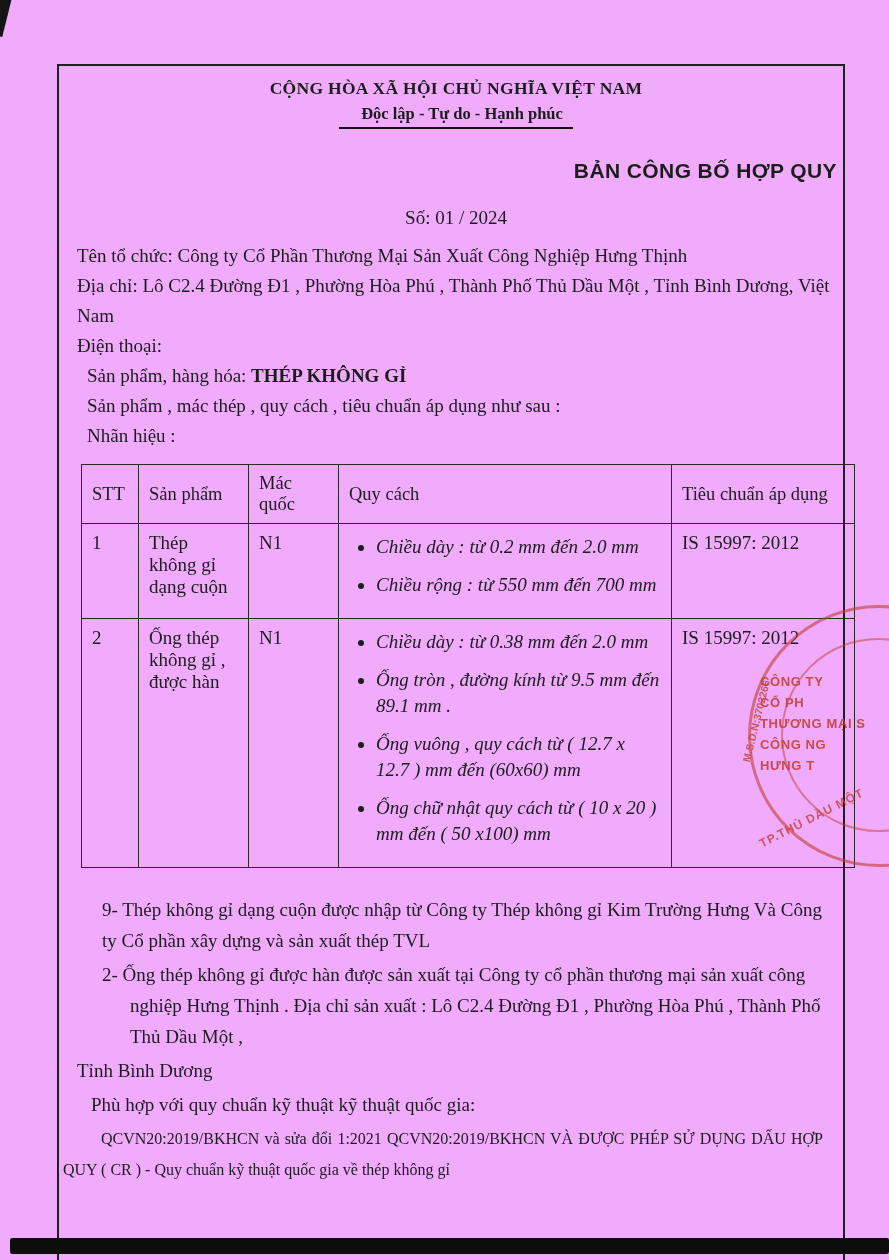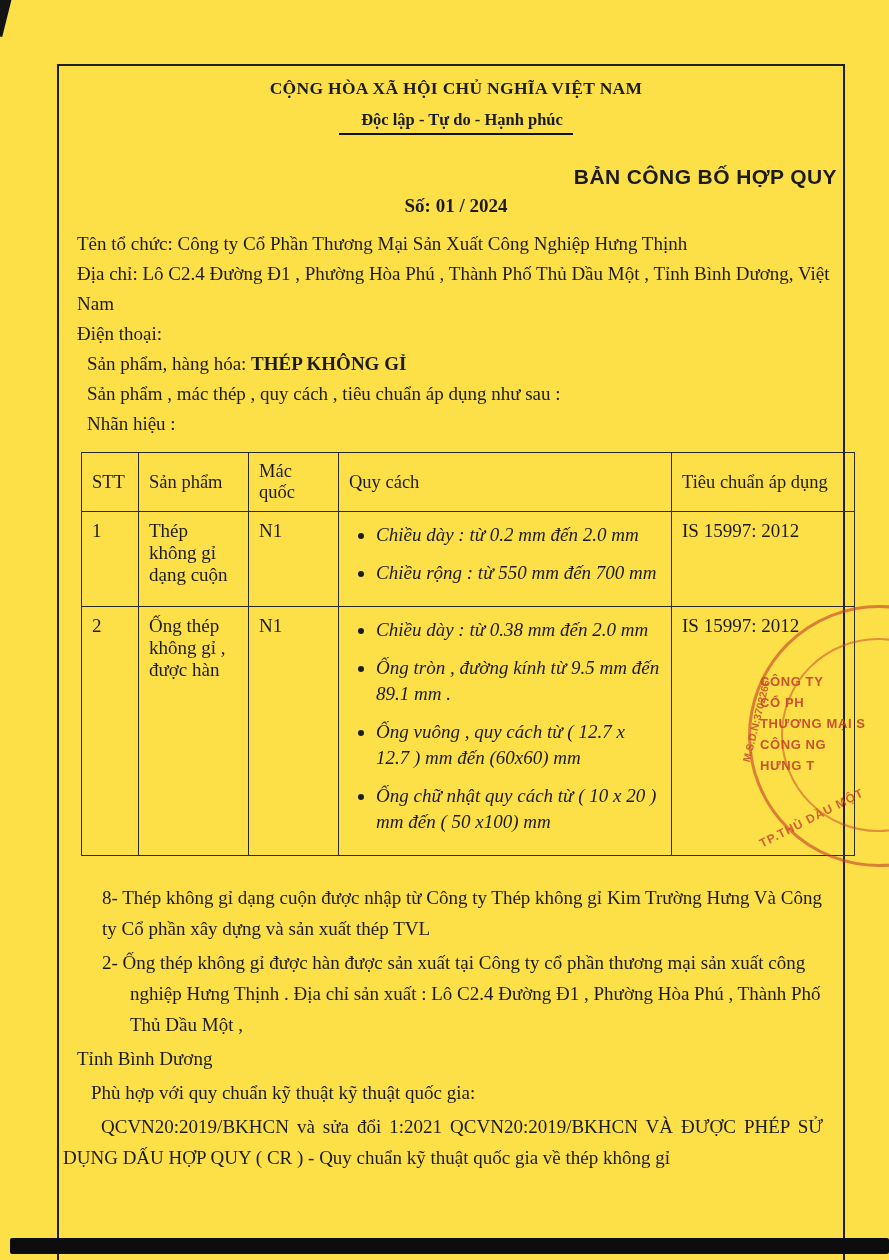--- a/index.html
+++ b/index.html
@@ -1,20 +1,20 @@
 <!DOCTYPE html>
 <html><head>
 <meta charset="utf-8">
 <style>
   html,body { margin:0; padding:0; }
   body { background:#e8e8e4; }
   .page {
     position:relative;
     width:889px; height:1260px;
-    background:#fde047;
+    background:#f0abfc;
     overflow:hidden;
     font-family:"Liberation Serif","DejaVu Serif",serif;
     color:#1c1c1c;
   }
   .corner-mark {
     position:absolute; left:-6px; top:-10px;
     width:14px; height:46px; background:#141414;
     transform:rotate(14deg);
   }
   .scan-bar {
@@ -23,31 +23,31 @@
   }
   .frame {
     position:absolute; left:57px; top:64px;
     width:788px; height:1300px;
     border:2px solid #1f1f1f;
     box-sizing:border-box;
   }
   .content { padding:8px 6px 0 16px; }
 
   .nat-line1 { text-align:center; font-weight:bold; font-size:17.5px; margin-top:4px; letter-spacing:.3px; }
-  .nat-line2-wrap { text-align:center; margin-top:11px; }
+  .nat-line2-wrap { text-align:center; margin-top:5px; }
   .nat-line2 {
     display:inline-block; font-weight:bold; font-size:16.5px;
     border-bottom:2px solid #111; padding:0 10px 3px 22px;
   }
   .doc-title {
     text-align:right; margin-top:30px;
     font-family:"Liberation Sans","DejaVu Sans",sans-serif;
     font-weight:bold; font-size:21px; letter-spacing:.4px;
   }
-  .doc-number { text-align:center; margin-top:6px; font-size:19px;font-weight:bold; }
+  .doc-number { text-align:center; margin-top:24px; font-size:19px; }
 
   .para { font-size:19px; line-height:30px; margin:0 4px 0 2px; }
   .p-org { margin-top:12px; }
   .p-indent { margin-left:12px; }
   .bold { font-weight:bold; }
 
   table.main {
     border-collapse:collapse; table-layout:fixed;
     width:773px; margin:13px 0 0 6px;
     font-size:19px;
@@ -66,21 +66,21 @@
   tr.row-2 td { height:222px; }
   ul.quycach { margin:2px 0 0 0; padding-left:27px;font-style:italic; }
   ul.quycach li { margin:0 0 12px 0; line-height:26px; }
 
   .note1 { margin:26px 10px 0 27px; line-height:31px; }
   .note2 { margin:3px 10px 0 27px; line-height:31px; padding-left:28px; text-indent:-28px; }
   .province { margin-top:3px; line-height:31px; }
   .conform { margin-top:3px; margin-left:16px; line-height:31px; }
   .finalpara {
     margin:3px 14px 0 -12px; line-height:31px;
-    text-align:justify; text-indent:38px; font-size:19px;
+    text-align:justify; text-indent:38px; font-size:16px;
   }
 
   
   .stamp {
     position:absolute; left:740px; top:615px;
     width:200px; height:250px;
     color:#c33c2c; z-index:5; opacity:.9;
     font-family:"Liberation Sans","DejaVu Sans",sans-serif;
     pointer-events:none;
   }
@@ -175,21 +175,21 @@
                   <li>Ống tròn , đường kính từ 9.5 mm đến 89.1 mm .</li>
                   <li>Ống vuông , quy cách từ ( 12.7 x 12.7 ) mm đến (60x60) mm</li>
                   <li>Ống chữ nhật quy cách từ ( 10 x 20 ) mm đến ( 50 x100) mm</li>
                 </ul>
           </td>
           <td>IS 15997: 2012</td>
         </tr>
       </tbody>
         </table>
 
-      <div class="para note1">8-  Thép không gỉ dạng cuộn được nhập từ Công ty Thép không gỉ Kim Trường Hưng Và Công ty Cổ phần xây dựng và sản xuất thép TVL</div>
+      <div class="para note1">9-  Thép không gỉ dạng cuộn được nhập từ Công ty Thép không gỉ Kim Trường Hưng Và Công ty Cổ phần xây dựng và sản xuất thép TVL</div>
       <div class="para note2">2-  Ống thép không gỉ được hàn được sản xuất tại Công ty cổ phần thương mại sản xuất công nghiệp Hưng Thịnh . Địa chỉ sản xuất : Lô C2.4 Đường Đ1 , Phường Hòa Phú , Thành Phố Thủ Dầu Một ,</div>
       <div class="para province">Tỉnh Bình Dương</div>
       <div class="para conform">Phù hợp với quy chuẩn kỹ thuật kỹ thuật quốc gia:</div>
       <div class="finalpara">QCVN20:2019/BKHCN và sửa đổi 1:2021 QCVN20:2019/BKHCN VÀ ĐƯỢC PHÉP SỬ DỤNG DẤU HỢP QUY ( CR ) -  Quy chuẩn kỹ thuật quốc gia về thép không gỉ</div>
 
     </div>
   </div>
 
   <div class="stamp">
     <div class="stamp-ring-outer"></div>

